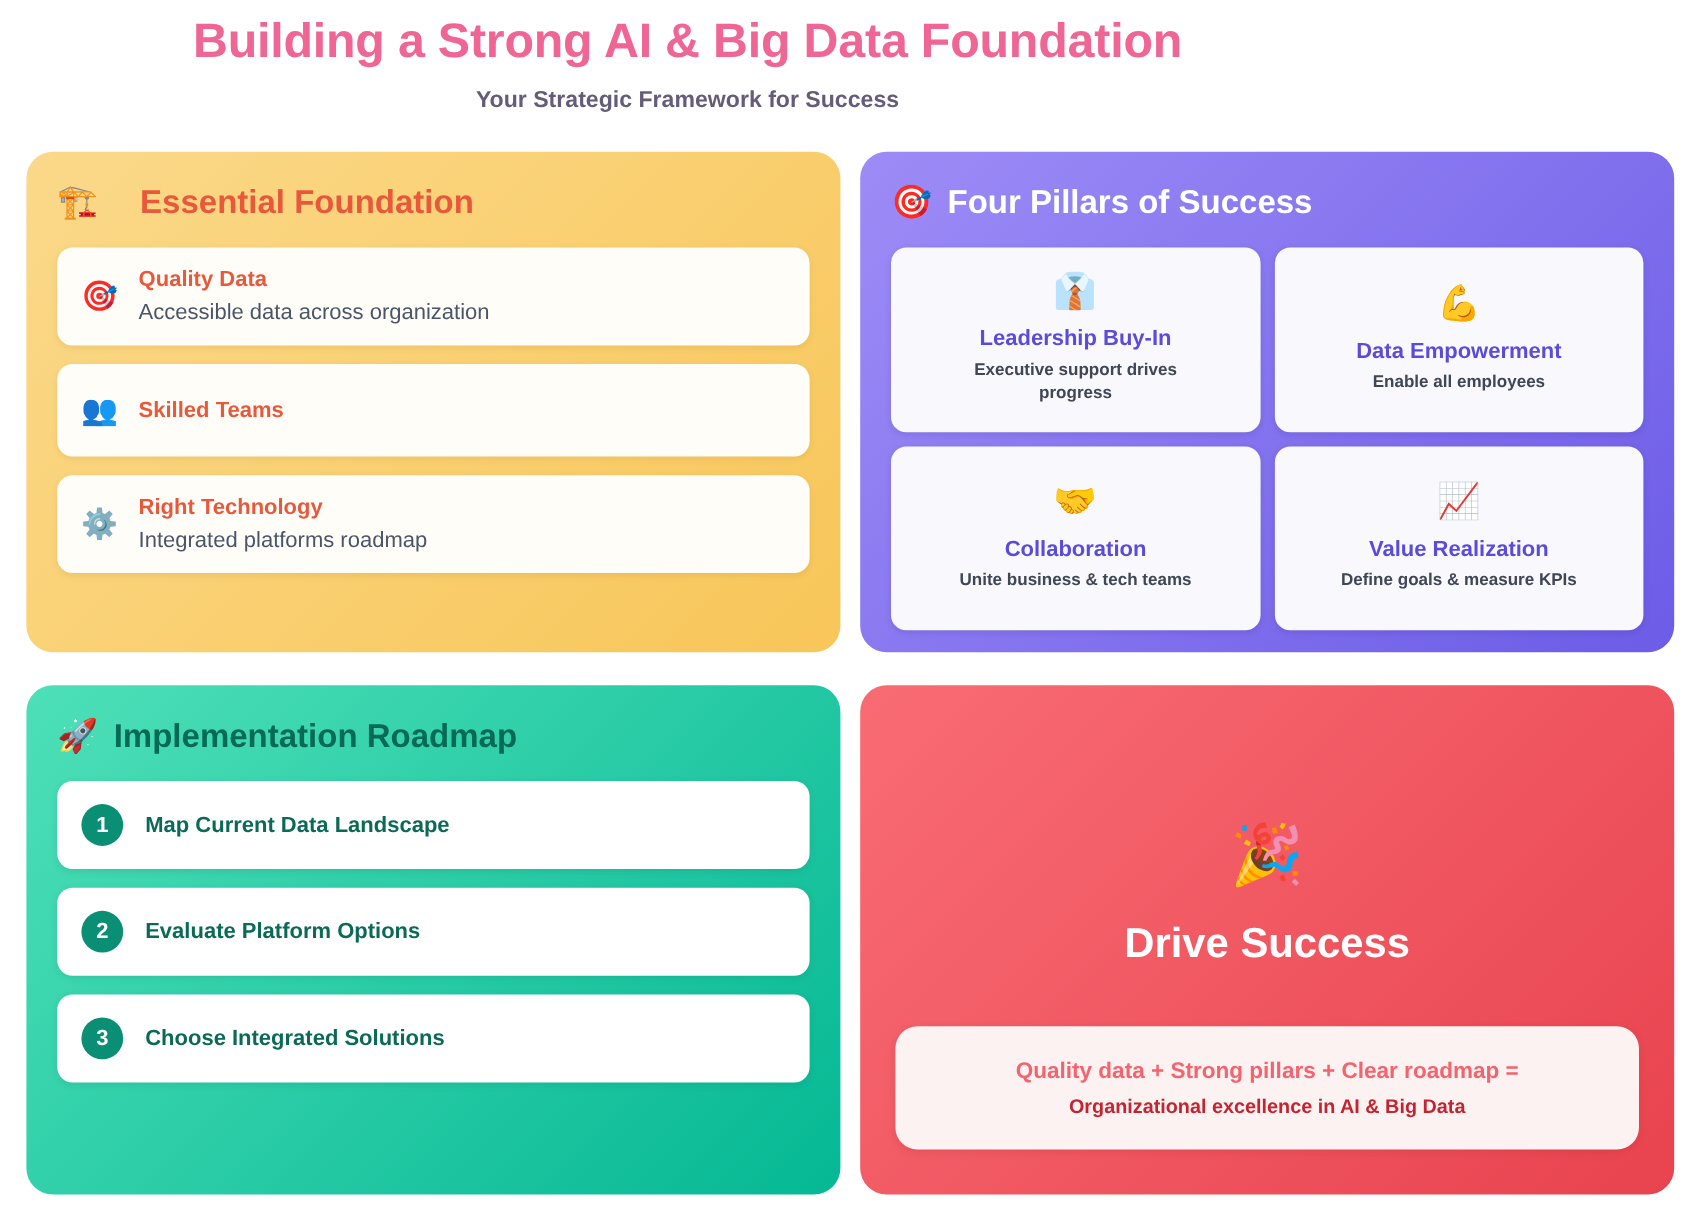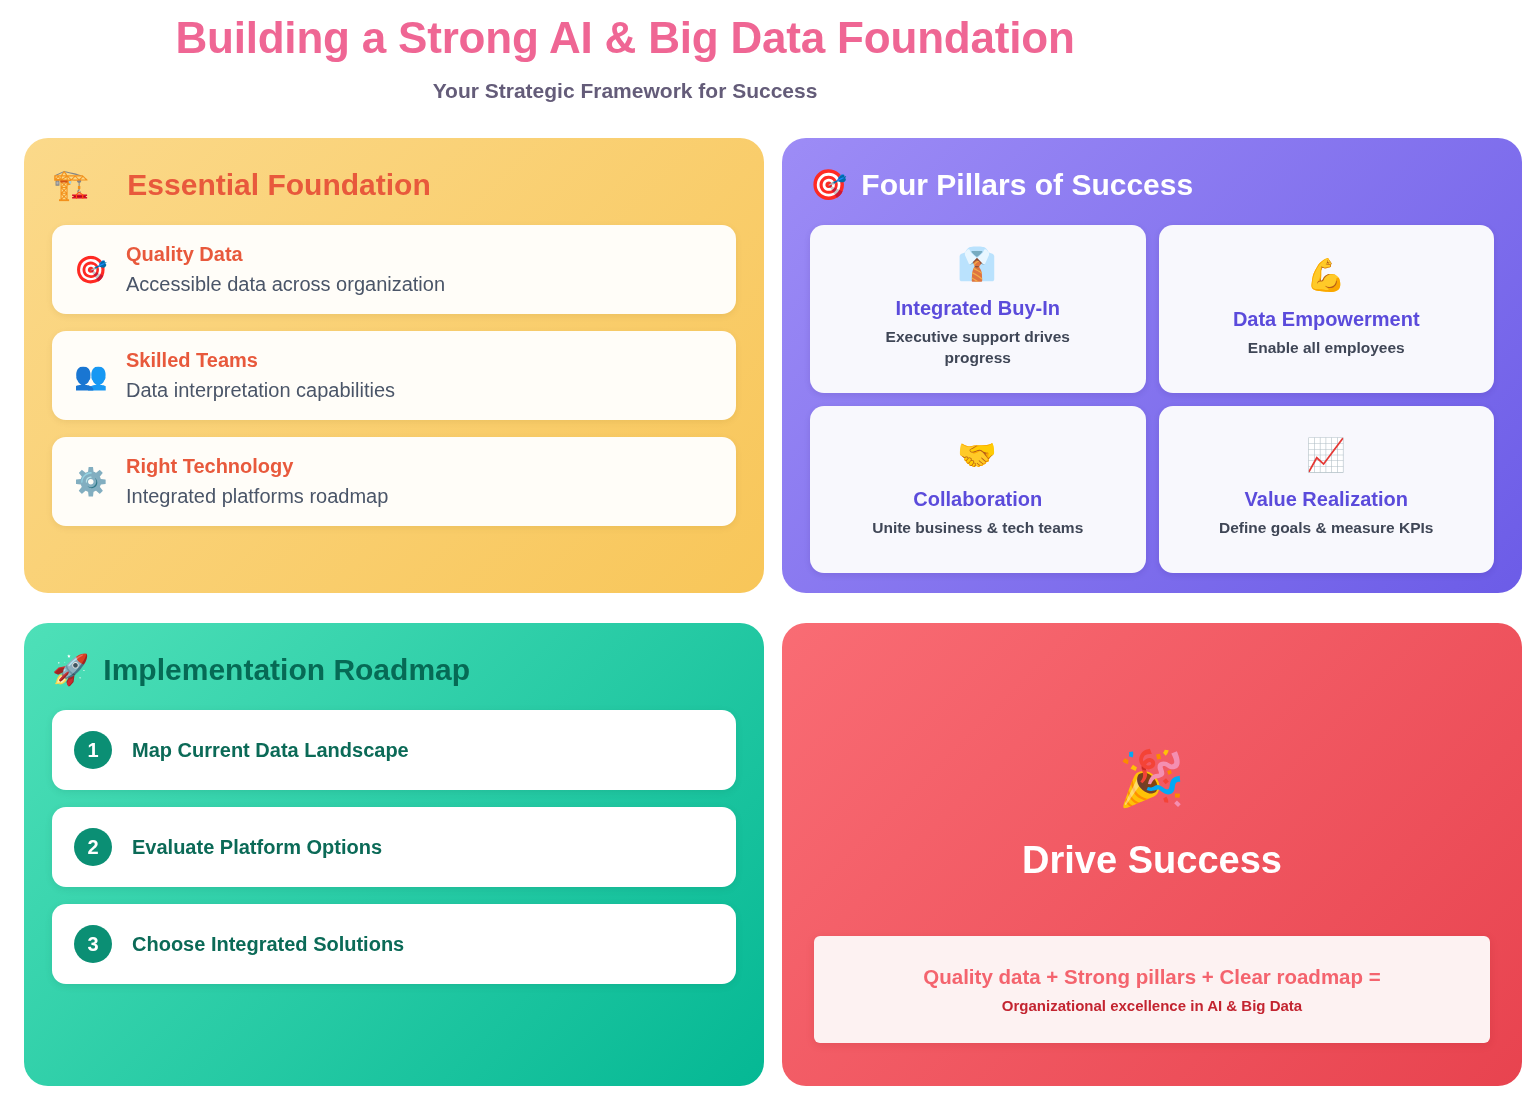--- a/index.html
+++ b/index.html
@@ -228,36 +228,36 @@
   .success-title {
     font-size: 38px;
     font-weight: bold;
     color: #ffffff;
     margin-top: 34px;
     line-height: 1.1;
   }
 
   .formula-box {
     background: #fdf2f2;
-    border-radius: 6px;
+    border-radius: 20px;
     width: 100%;
     margin-top: 54px;
     padding: 26px 24px;
     text-align: center;
     box-shadow: 0 2px 8px rgba(140, 20, 30, 0.14);
   }
 
   .formula-line1 {
     font-size: 20.5px;
     font-weight: bold;
     color: #f4646e;
     line-height: 1.45;
   }
   .formula-line2 {
-    font-size: 15px;
+    font-size: 18px;
     font-weight: bold;
     color: #c32430;
     line-height: 1.45;
     margin-top: 4px;
   }
 </style>
 </head>
 <body>
 
 <div class="page">
@@ -281,21 +281,20 @@
           <div class="found-text">
             <div class="found-title">Quality Data</div>
             <div class="found-desc">Accessible data across organization</div>
           </div>
         </div>
 
         <div class="found-item">
           <span class="found-icon">👥</span>
           <div class="found-text">
             <div class="found-title">Skilled Teams</div>
-            <div class="found-desc">Data interpretation capabilities</div>
           </div>
         </div>
 
         <div class="found-item">
           <span class="found-icon">⚙️</span>
           <div class="found-text">
             <div class="found-title">Right Technology</div>
             <div class="found-desc">Integrated platforms roadmap</div>
           </div>
         </div>
@@ -305,21 +304,21 @@
 
     <section class="card card-pillars">
       <div class="card-header">
         <span class="card-emoji">🎯</span>
         <h2 class="card-title title-white">Four Pillars of Success</h2>
       </div>
       <div class="pillar-grid">
 
         <div class="pillar">
           <span class="pillar-icon">👔</span>
-          <div class="pillar-title">Integrated Buy-In</div>
+          <div class="pillar-title">Leadership Buy-In</div>
           <div class="pillar-desc">Executive support drives progress</div>
         </div>
 
         <div class="pillar">
           <span class="pillar-icon">💪</span>
           <div class="pillar-title">Data Empowerment</div>
           <div class="pillar-desc">Enable all employees</div>
         </div>
 
         <div class="pillar">

